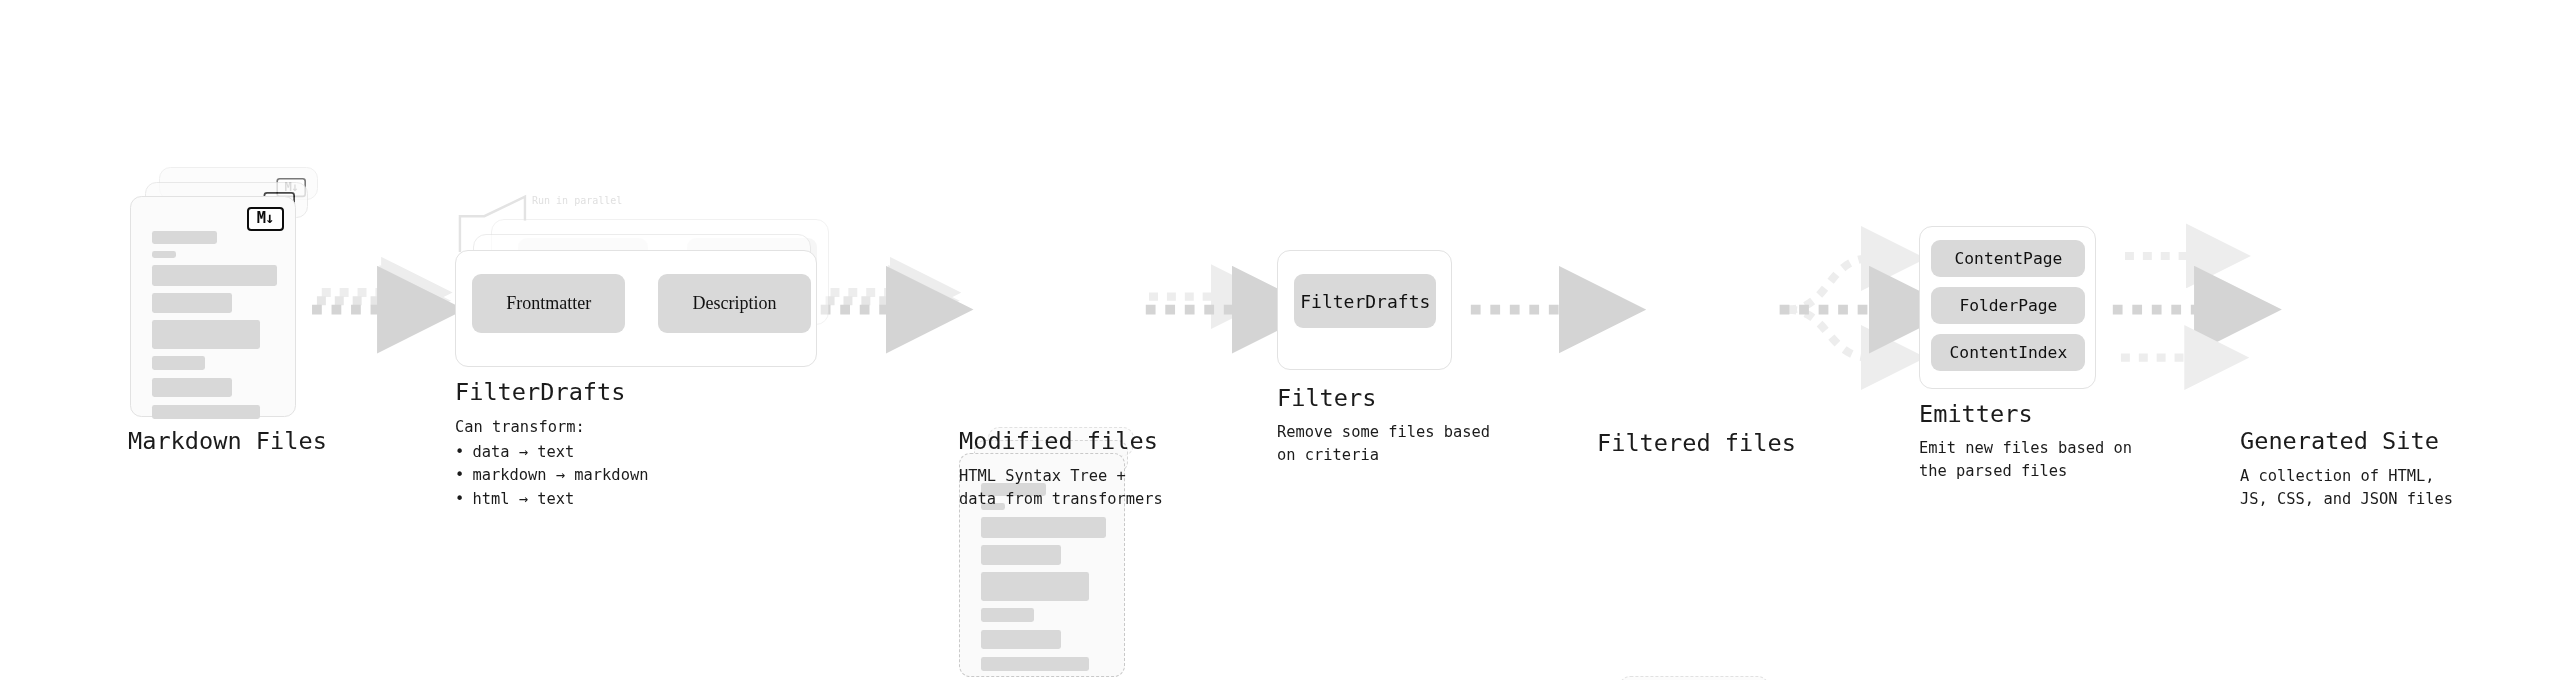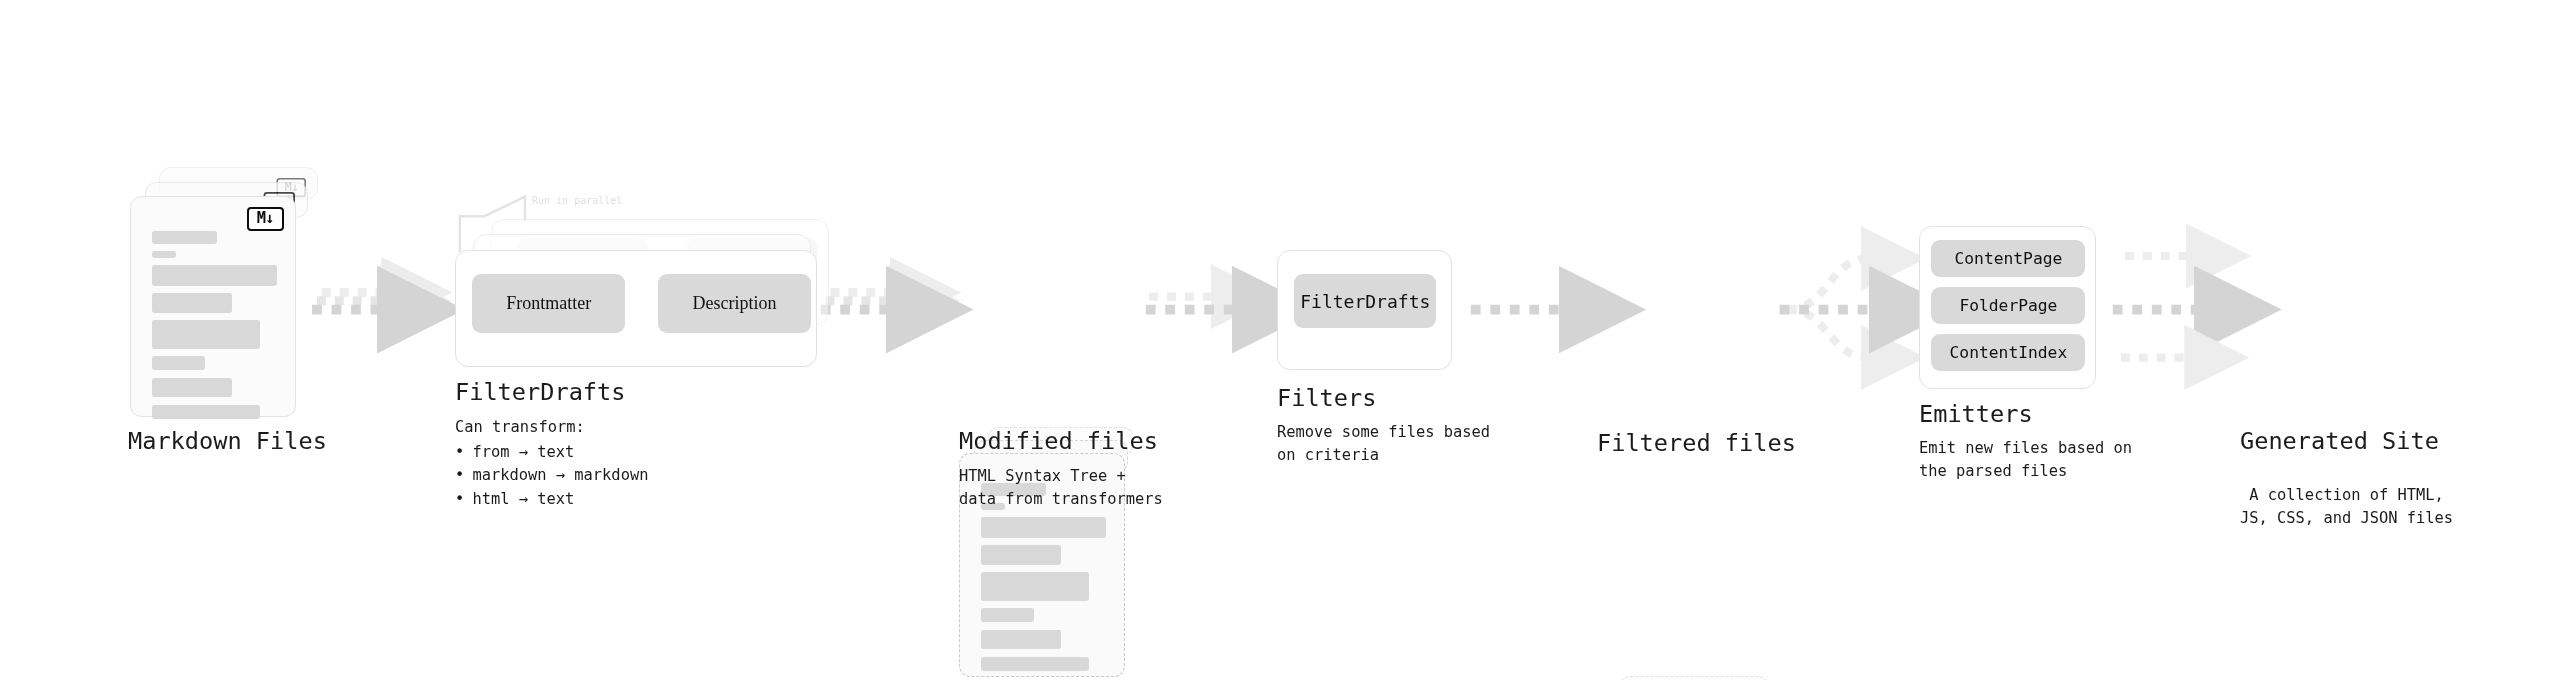--- a/index.html
+++ b/index.html
@@ -185,21 +185,21 @@
     </div>
     <div class="proc-box" style="left:0px; top:31px; width:362px; height:117px;">
       <div class="chip" style="position:absolute; left:16.3px; top:23px; width:153px; height:59px;">Frontmatter</div>
       <div class="chip" style="position:absolute; left:202px; top:23px; width:153px; height:59px;">Description</div>
     </div>
   </div>
   <div class="title" style="left:455px; top:378px;">FilterDrafts</div>
   <div class="bullets" style="left:455px; top:416px;">
     <div>Can transform:</div>
     <ul>
-      <li>from → text</li>
+      <li>data → text</li>
       <li>markdown → markdown</li>
       <li>html → text</li>
     </ul>
   </div>
 
   <div class="node card-stack" style="left:959px; top:175px; width:195px; height:244px;">
     <div class="card dashed ghost1" style="left:29px; top:0px; width:146px; height:29px;"></div>
     <div class="card dashed ghost2" style="left:14.6px; top:13px; width:154px; height:32.5px;"></div>
     <div class="card dashed" style="left:0px; top:26px; width:166px; height:224px;">
       <div class="card-lines" style="top:29px;">
@@ -238,17 +238,17 @@
       <div class="chip" style="position:absolute; left:11.4px; top:13px; width:154px; height:37px; font-size:16.3px;">ContentPage</div>
       <div class="chip" style="position:absolute; left:11.4px; top:60px; width:154px; height:37px; font-size:16.3px;">FolderPage</div>
       <div class="chip" style="position:absolute; left:11.4px; top:107px; width:154px; height:37px; font-size:16.3px;">ContentIndex</div>
     </div>
   </div>
   <div class="title" style="left:1919px; top:400px;">Emitters</div>
   <div class="subtitle" style="left:1919px; top:437px;">Emit new files based on
 the parsed files</div>
 
   <div class="title" style="left:2240px; top:427px;">Generated Site</div>
-  <div class="subtitle" style="left:2240px; top:484px;text-align:center;">A collection of HTML,
+  <div class="subtitle" style="left:2240px; top:465px;">A collection of HTML,
 JS, CSS, and JSON files</div>
 
 </div>
 
 
 </body></html>

